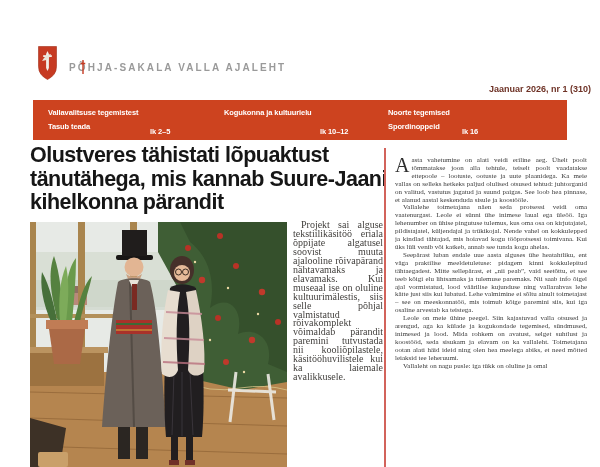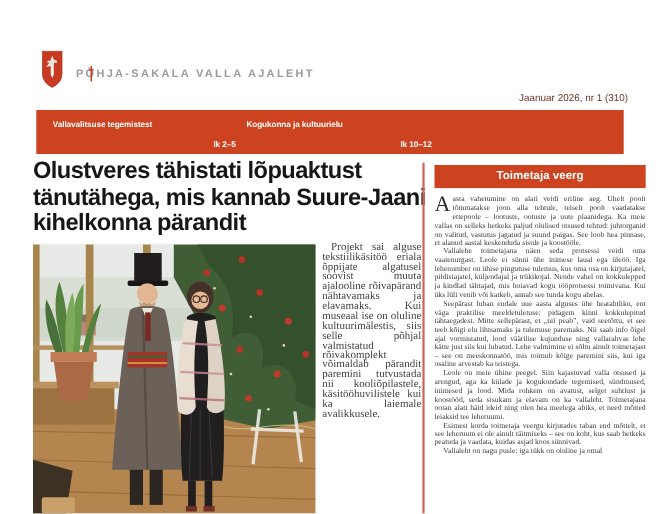--- a/index.html
+++ b/index.html
@@ -23,34 +23,34 @@
   .logo {
     position:absolute; right:10px; top:4px;
     font-family:"Liberation Serif", serif; font-weight:bold;
     font-size:74px; line-height:76px; letter-spacing:11px;
     color:#d4512b;
     text-shadow:1px 1px 0 #d8d8d8, 2px 2px 0 #c2c2c2, 3px 3px 0 #ababab, 4px 4px 1px #8f8f8f;
     -webkit-text-stroke:1px #a8a8a8;
     white-space:nowrap;
   }
   .issue-line {
-    position:absolute; right:29px; top:84px;
+    position:absolute; right:9px; top:84px;
     font-family:"Liberation Sans", sans-serif;
-    font-size:9px; font-weight:normal; color:#6e3226;
+    font-size:9px; font-weight:bold; color:#6e3226;
   }
 
   
   .index-bar {
     position:absolute; left:33px; top:100px; width:534px; height:40px;
     background:#cd431f; color:#fff;
     font-family:"Liberation Sans", sans-serif; font-weight:bold;
     font-size:7.5px; letter-spacing:-0.1px;
   }
   .index-group { position:absolute; top:6px; }
-  .index-row { display:flex; height:14px; line-height:14px;gap:44px; }
+  .index-row { display:flex; height:14px; line-height:14px; }
   .g1 { left:15px; }  .g1 .lbl { width:102px; }
   .g2 { left:191px; } .g2 .lbl { width:96px; }
   .g3 { left:355px; } .g3 .lbl { width:74px; }
   .idx-pages { white-space:nowrap;margin-top:19px; }
 
   
   .headline {
     position:absolute; left:30px; top:144px; width:358px;
     font-family:"Liberation Sans", sans-serif; font-weight:bold;
     font-size:21.5px; line-height:23.5px; letter-spacing:-0.5px; color:#161616;
@@ -114,27 +114,38 @@
   </div>
   <div class="issue-line">Jaanuar 2026, nr 1 (310)</div>
 
   <nav class="index-bar">
     <div class="index-group g1">
       <div class="index-row">
         <span class="lbl">Vallavalitsuse tegemistest</span>
         <span class="idx-pages">lk 2–5</span>
       </div>
       <div class="index-row">
+        <span class="lbl">Tasub teada</span>
         <span class="idx-pages">lk 8–9</span>
       </div>
     </div>
     <div class="index-group g2">
       <div class="index-row">
         <span class="lbl">Kogukonna ja kultuurielu</span>
         <span class="idx-pages">lk 10–12</span>
+      </div>
+    </div>
+    <div class="index-group g3">
+      <div class="index-row">
+        <span class="lbl">Noorte tegemised</span>
+        <span class="idx-pages">lk 16</span>
+      </div>
+      <div class="index-row">
+        <span class="lbl">Spordinoppeid</span>
+        <span class="idx-pages">lk 17</span>
       </div>
     </div>
   </nav>
 
   <h1 class="headline">Olustveres tähistati lõpuaktust tänutähega, mis kannab Suure-Jaani kihelkonna pärandit</h1>
 
   <figure class="photo">
     <svg viewBox="0 0 257 245" preserveAspectRatio="none">
 
       <rect x="0" y="0" width="257" height="160" fill="#e7eae6"></rect>
@@ -238,24 +249,22 @@
     </svg>
   </figure>
 
   <div class="article-col">
     <p>Projekt sai alguse tekstiilikäsitöö eriala õppijate algatusel soovist muuta ajalooline rõivapärand nähtavamaks ja elavamaks. Kui museaal ise on oluline kultuurimälestis, siis selle põhjal valmistatud rõivakomplekt võimaldab pärandit paremini tutvustada nii kooliõpilastele, käsitööhuvilistele kui ka laiemale avalikkusele.</p>
   </div>
 
   <div class="v-rule"></div>
 
   <aside class="editor-col">
-    <div class="editor-header">Toimetaja veerg</div>
     <div class="editor-body">
       <p class="first"><span class="dropcap">A</span><span>asta vahetumine on alati veidi eriline aeg. Ühelt poolt tõmmatakse joon alla tehtule, teiselt poolt vaadatakse ettepoole – lootuste, ootuste ja uute plaanidega. Ka meie vallas on selleks hetkeks paljud olulised otsused tehtud: juhtorganid on valitud, vastutus jagatud ja suund paigas. See loob hea pinnase, et alanud aastal keskenduda sisule ja koostööle.</span></p>
       <p>Vallalehe toimetajana näen seda protsessi veidi oma vaatenurgast. Leole ei sünni ühe inimese laual ega üleöö. Iga lehenumber on ühise pingutuse tulemus, kus oma osa on kirjutajatel, pildistajatel, küljendajal ja trükikojal. Nende vahel on kokkulepped ja kindlad tähtajad, mis hoiavad kogu tööprotsessi toimivana. Kui üks lüli venib või katkeb, annab see tunda kogu ahelas.</p>
       <p>Seepärast luban endale uue aasta alguses ühe heatahtliku, ent väga praktilise meeldetuletuse: pidagem kinni kokkulepitud tähtaegadest. Mitte sellepärast, et „nii peab”, vaid seetõttu, et see teeb kõigi elu lihtsamaks ja tulemuse paremaks. Nii saab info õigel ajal vormistatud, lood väärilise kujunduse ning vallarahvas lehe kätte just siis kui lubatud. Lehe valmimine ei sõltu ainult toimetajast – see on meeskonnatöö, mis toimub kõige paremini siis, kui iga osaline arvestab ka teistega.</p>
       <p>Leole on meie ühine peegel. Siin kajastuvad valla otsused ja arengud, aga ka külade ja kogukondade tegemised, sündmused, inimesed ja lood. Mida rohkem on avatust, selget suhtlust ja koostööd, seda sisukam ja elavam on ka vallaleht. Toimetajana ootan alati häid ideid ning olen hea meelega abiks, et need mõtted leiaksid tee leheruumi.</p>
-      <p>Esimest korda toimetaja veergu kirjutades taban end mõttelt, et see leheruum ei ole ainult täitmiseks – see on koht, kus saab hetkeks peatuda ja vaadata, kuidas asjad koos sünnivad.</p>
       <p>Vallaleht on nagu pusle: iga tükk on oluline ja omal</p>
     </div>
   </aside>
 
 </div>
 
 </body></html>

